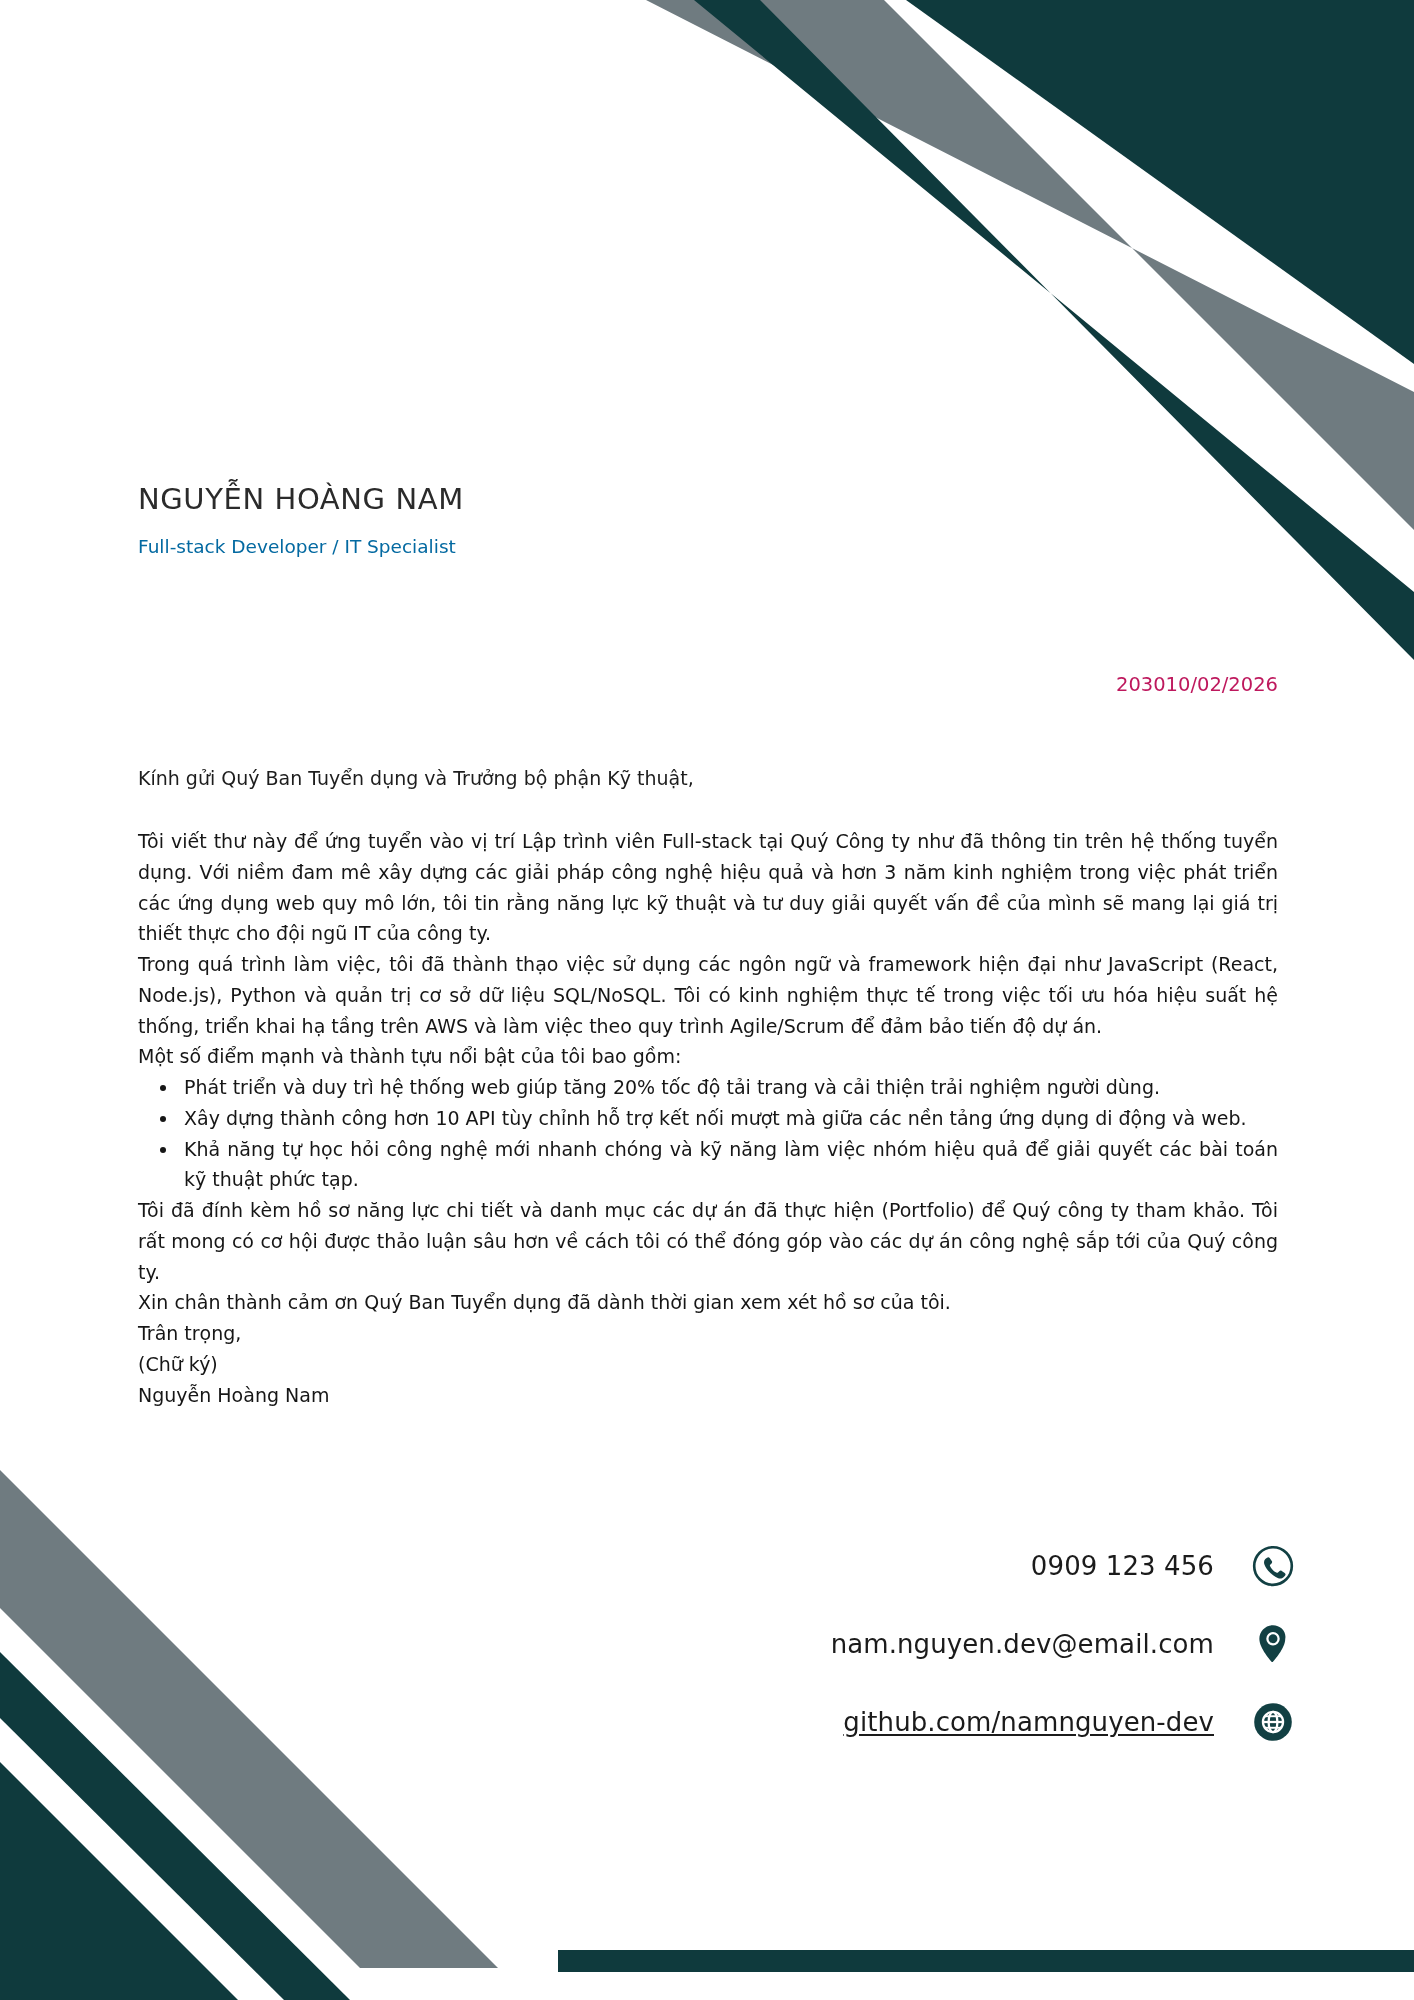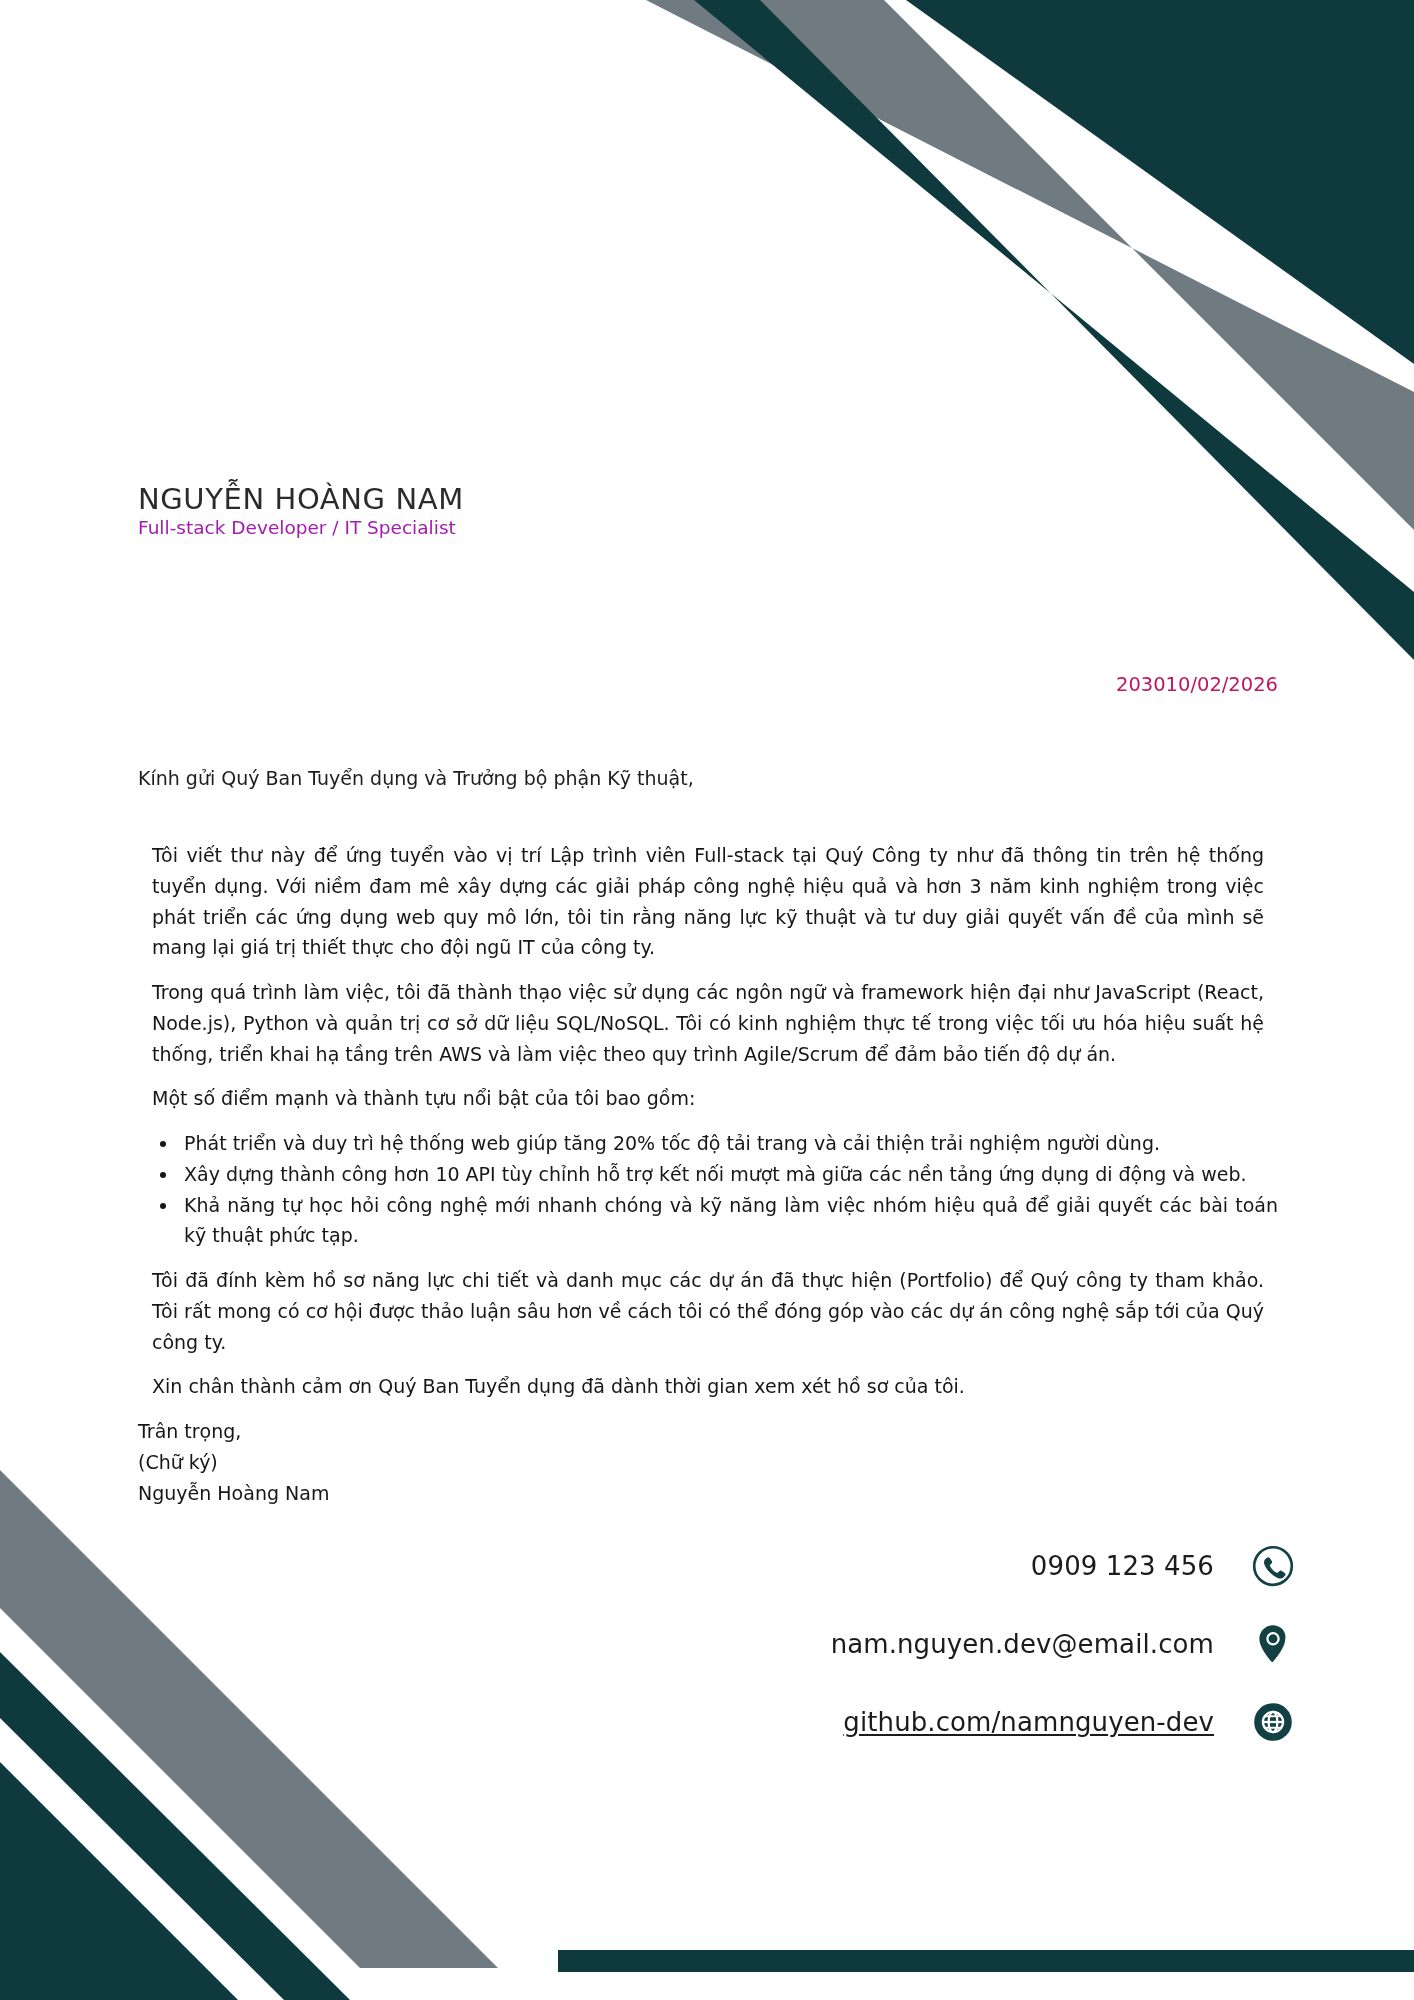--- a/index.html
+++ b/index.html
@@ -44,21 +44,22 @@
     font-size: 29px;
     letter-spacing: 0.6px;
     color: #2b2b2b;
     font-weight: 400;
     line-height: 1.2;
     margin: 0;
     font-family: "DejaVu Sans", "Liberation Sans", sans-serif;
   }
   .role {
     font-size: 18.5px;
-    color: #a21caf;
+    color: #0369a1;
+    margin-top: 19px;
     line-height: 1.2;
   }
 
   .date-line {
     position: absolute;
     right: 136px;
     top: 673px;
     font-size: 19.5px;
     color: #be185d;
     text-align: right;
@@ -77,21 +78,21 @@
     left: 138px;
     top: 826px;
     width: 1140px;
     font-size: 19px;
     line-height: 1.62;
     color: #161616;
   }
   .para {
     text-align: justify;
     text-justify: inter-word;
-    margin: 14px;
+    margin: 0;
   }
   .para.no-just {
     text-align: left;
   }
   ul.points {
     margin: 0;
     padding-left: 46px;
     list-style: none;
   }
   ul.points li {

